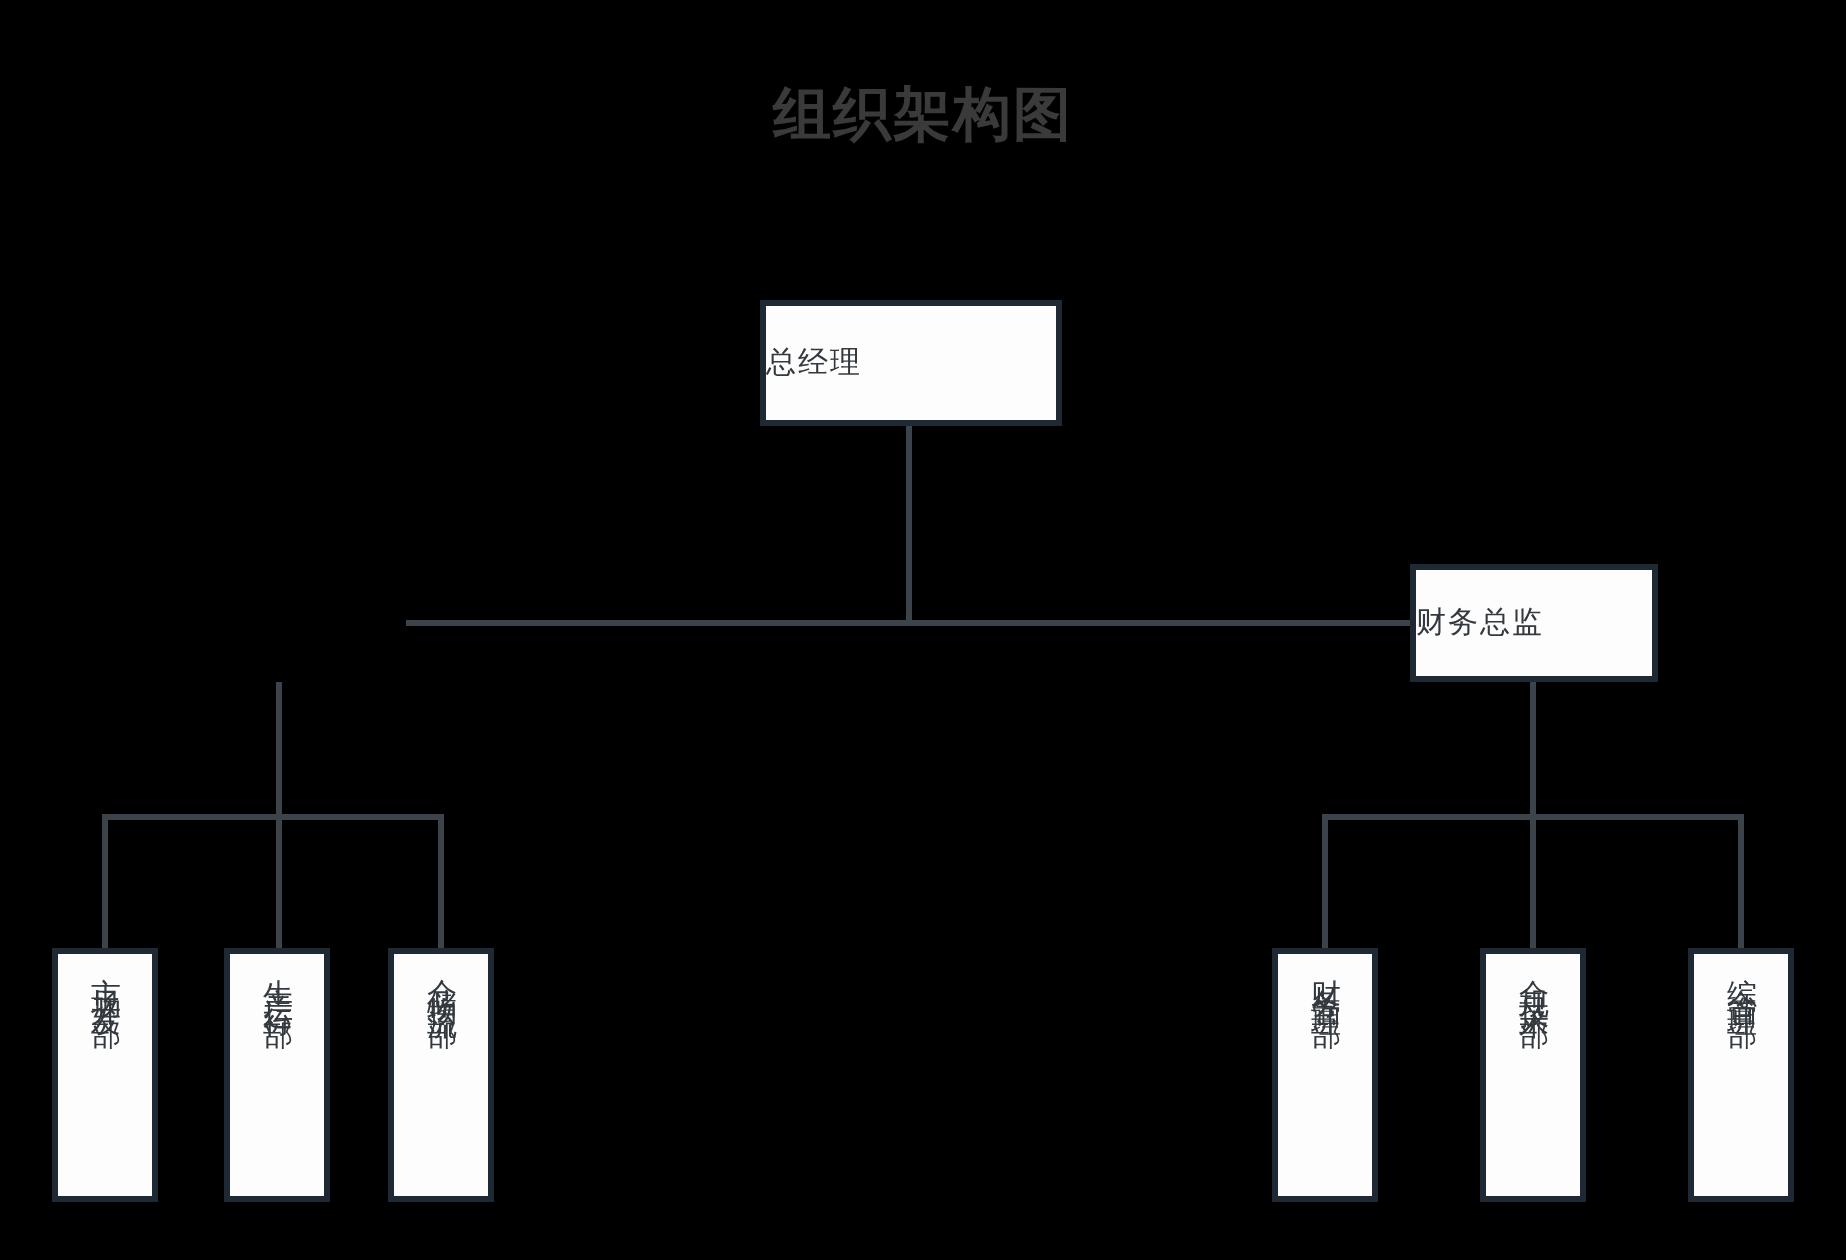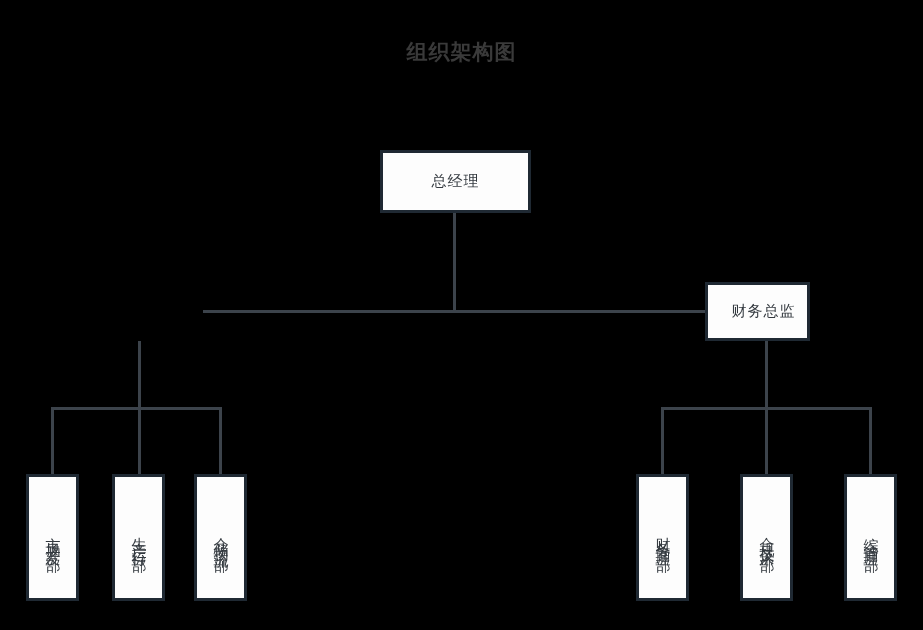--- a/index.html
+++ b/index.html
@@ -14,33 +14,32 @@
     background: #000000;
     overflow: hidden;
     font-family: "DejaVu Sans", "Liberation Sans", sans-serif;
   }
   #chart-title {
     position: absolute;
     left: 0;
     top: 38px;
     width: 923px;
     text-align: center;
-    font-size: 21px;
+    font-size: 29px;
     font-weight: bold;
     color: #3a3a3a;
     letter-spacing: 1px;
   }
   .node {
     position: absolute;
     background: #fdfdfd;
     border: 3px solid #1f2933;
     box-sizing: border-box;
     display: flex;
     align-items: center;
-    justify-content: center;
     color: #33393f;
   }
   .node-h {
     font-size: 15px;
     letter-spacing: 1px;
   }
   .node-v {
     font-size: 15px;
     writing-mode: vertical-rl;
     text-orientation: upright;
@@ -77,21 +76,21 @@
 
   <div class="conn" style="left:661px; top:407px; width:3px; height:68px;"></div>
   <div class="conn" style="left:765px; top:407px; width:3px; height:68px;"></div>
   <div class="conn" style="left:869px; top:407px; width:3px; height:68px;"></div>
 
   <div class="node node-h" style="left:380px; top:150px; width:151px; height:63px;">
     <span>总经理</span>
   </div>
 
 
-  <div class="node node-h" style="left:705px; top:282px; width:105px; height:59px;padding-left:12px;">
+  <div class="node node-h" style="left:705px; top:282px; width:124px; height:59px;">
     <span>财务总监</span>
   </div>
 
   <div class="node node-v" style="left:26px; top:474px; width:53px; height:127px;">
     <span>市场开发部</span>
   </div>
 
   <div class="node node-v" style="left:112px; top:474px; width:53px; height:127px;">
     <span>生产运行部</span>
   </div>

